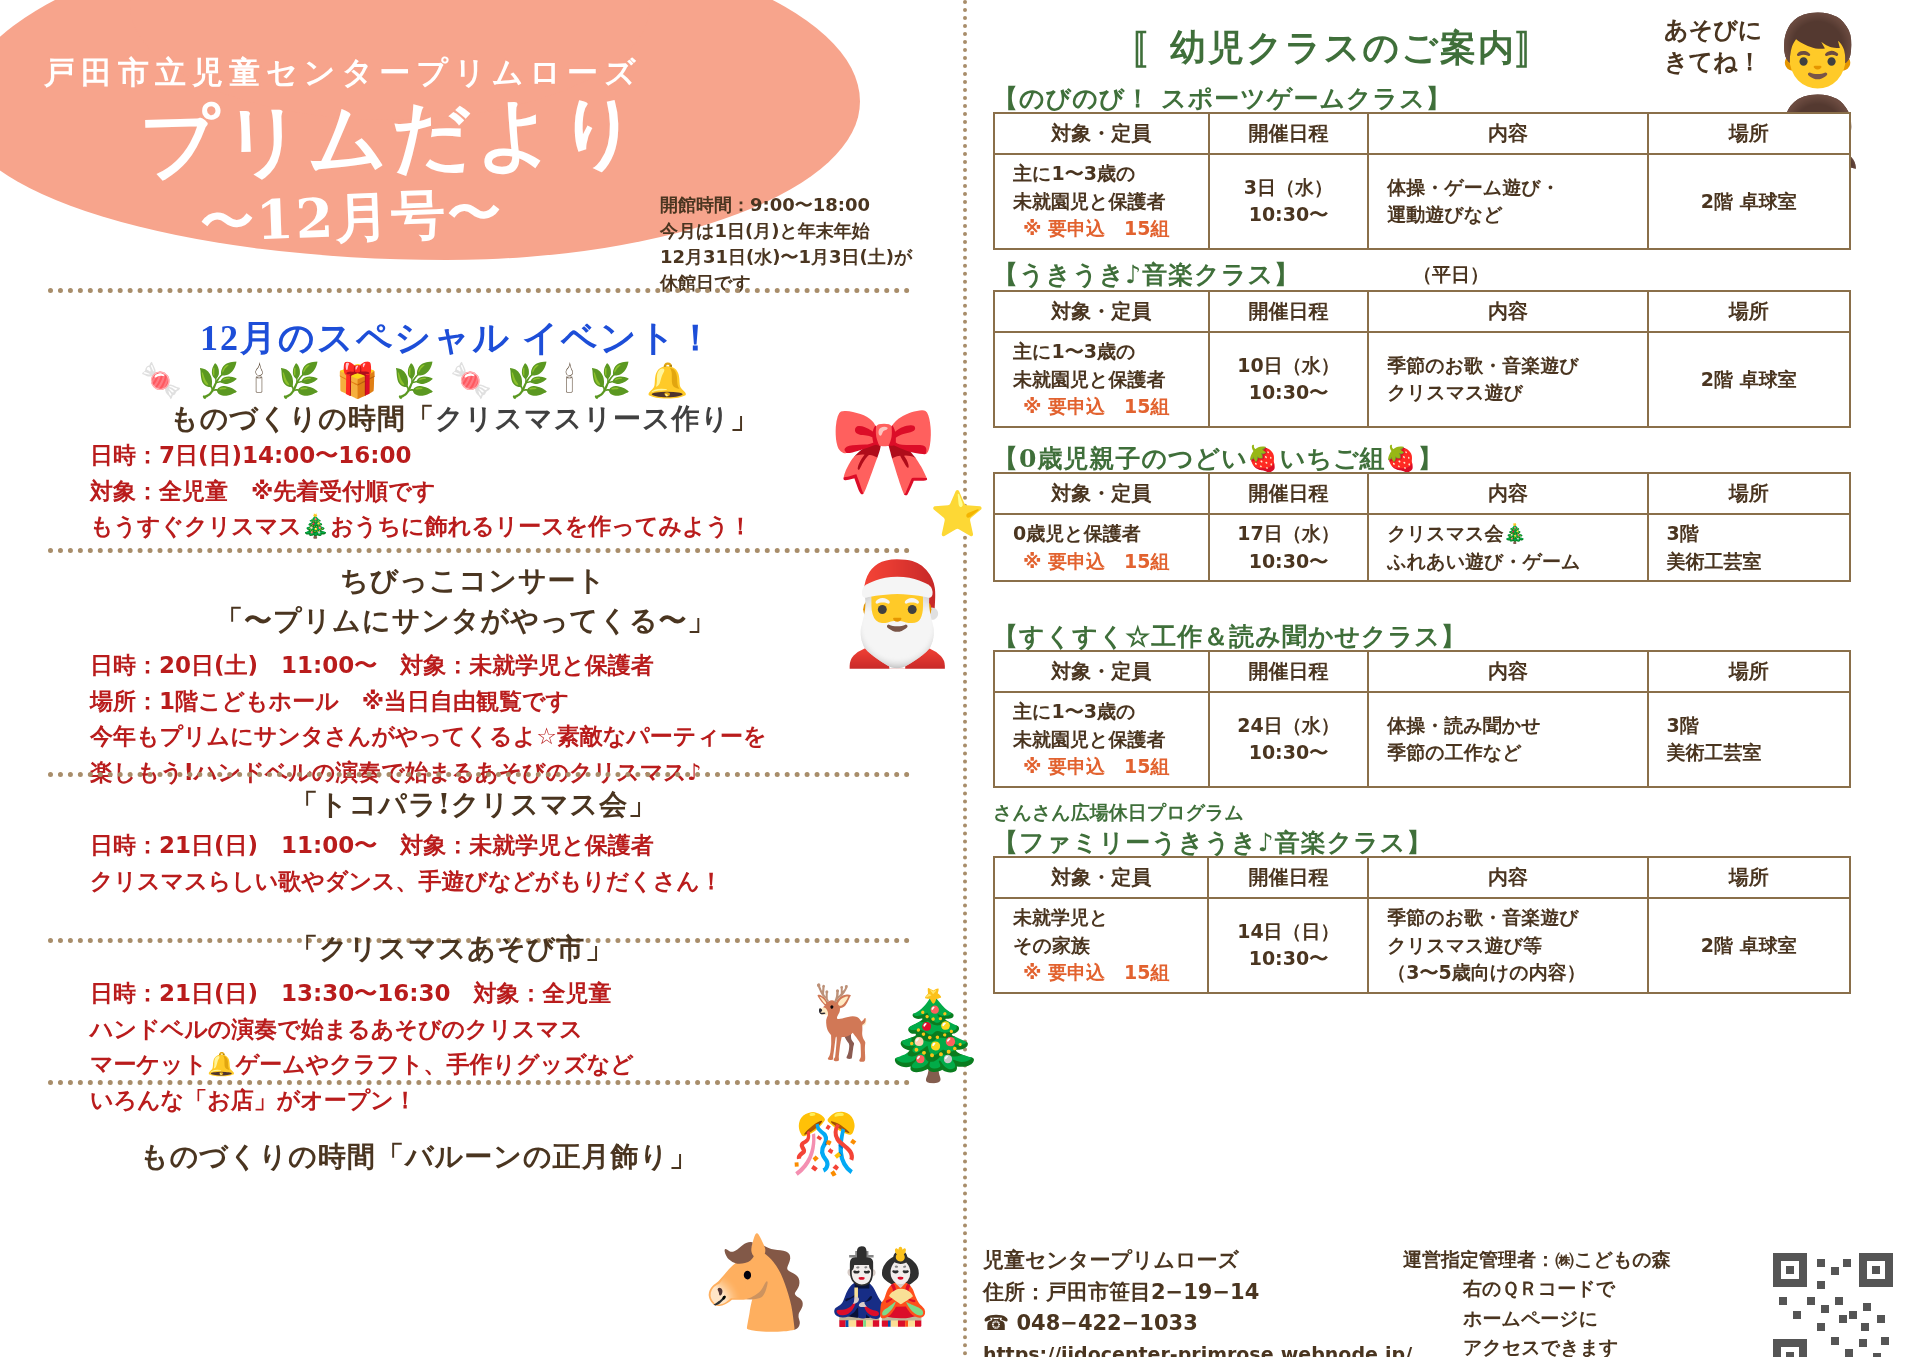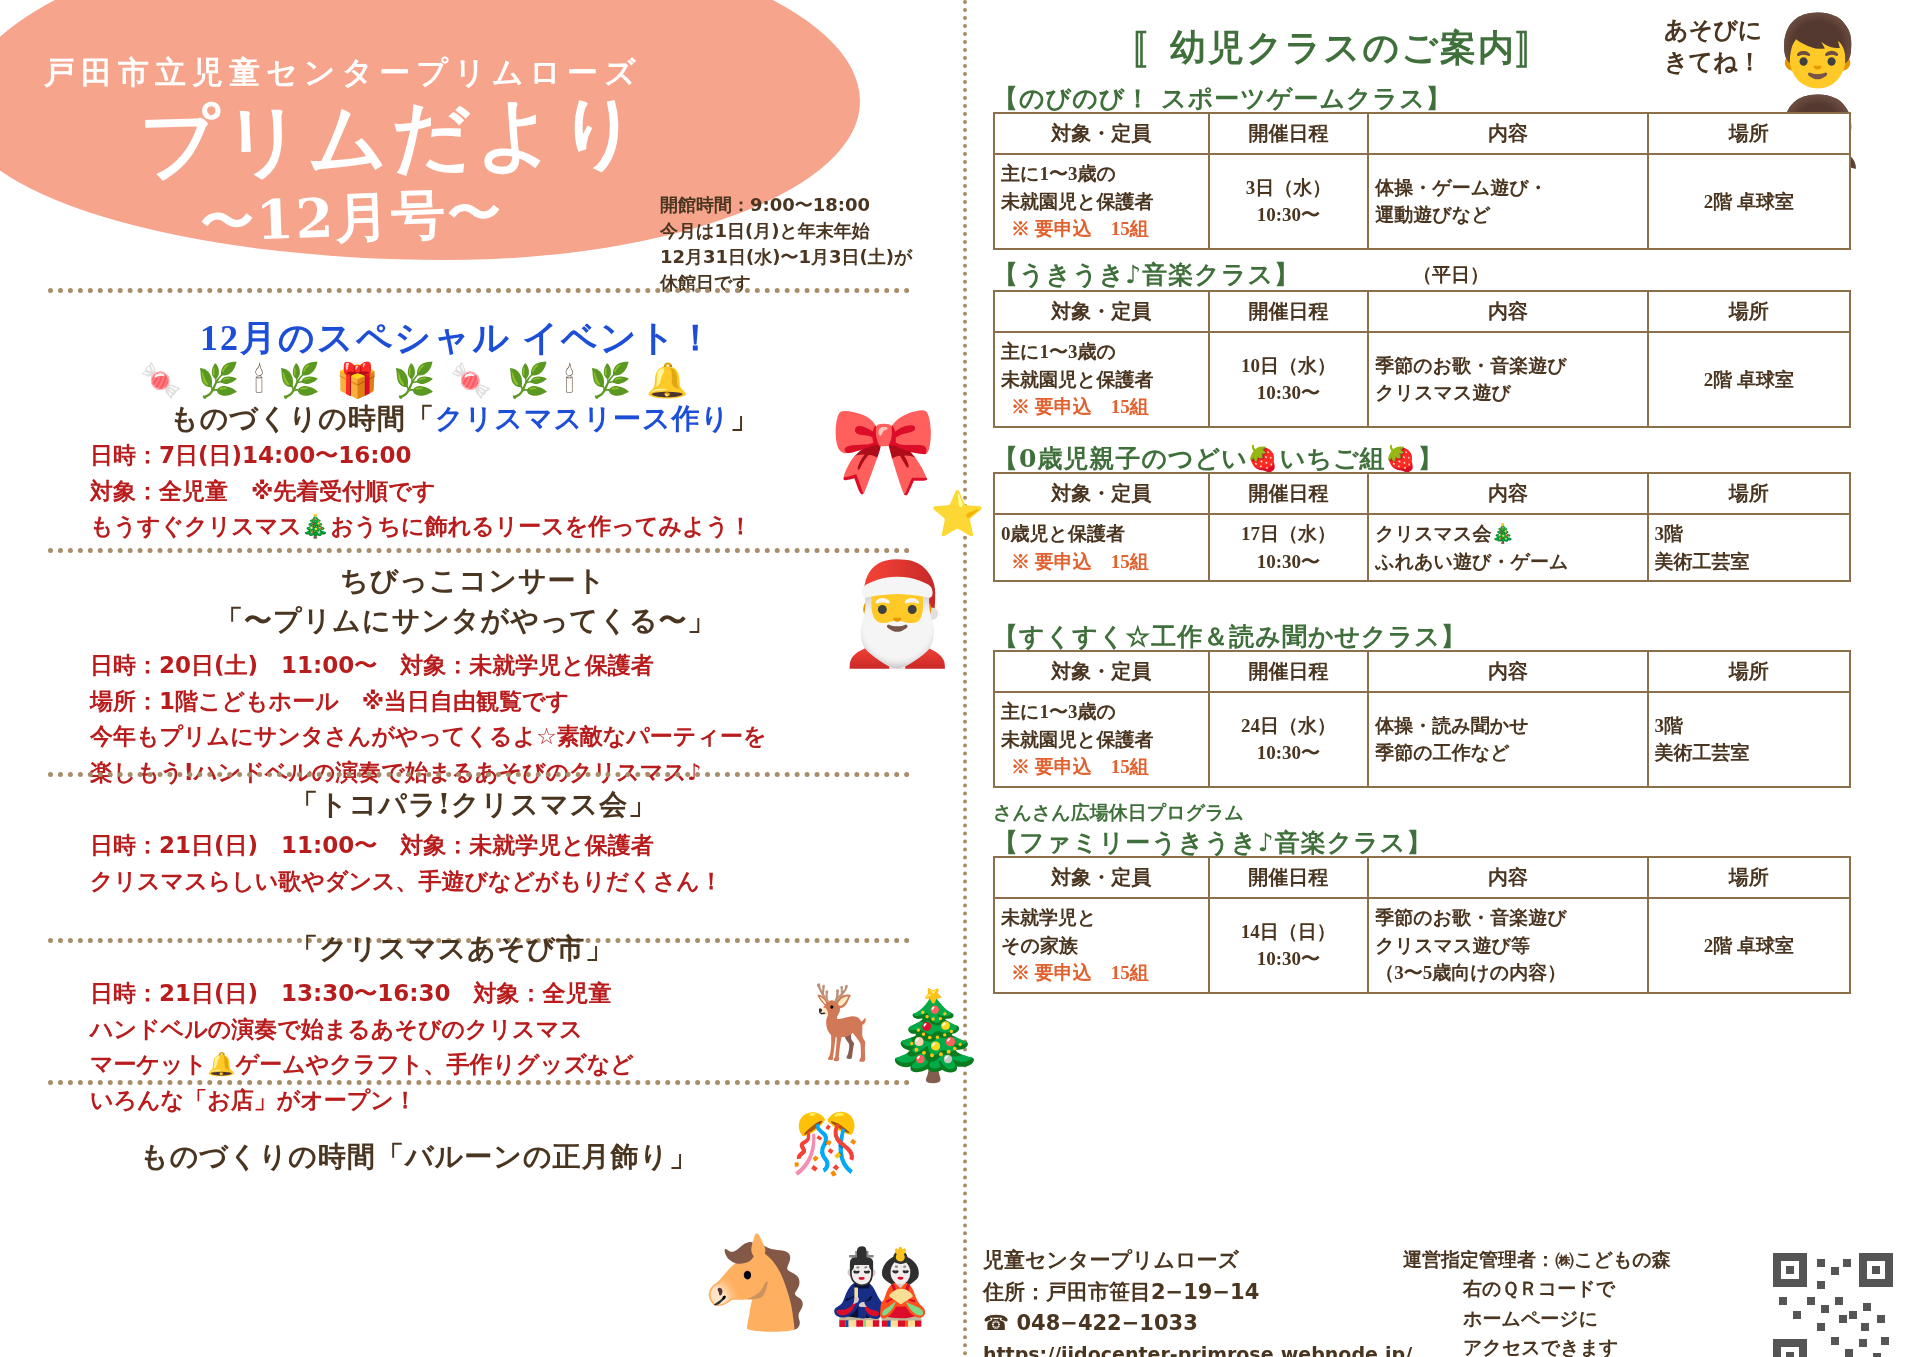--- a/index.html
+++ b/index.html
@@ -68,21 +68,21 @@
     position:absolute;left:140px;top:352px;width:700px;height:56px;
     font-size:34px;letter-spacing:2px;line-height:56px;white-space:nowrap;
     overflow:hidden;
   }
 
   .ev{position:absolute;}
   .ev-title{
     font-size:28px;font-weight:bold;color:#4a3520;letter-spacing:1px;
     font-family:"DejaVu Serif","Liberation Serif",serif;
   }
-  .ev-title .hl{color:#1d4ed8;text-align:center;}
+  .ev-title .hl{color:#404040;text-align:center;}
   .ev-line{
     font-size:23px;font-weight:bold;line-height:1.55;color:#b91c1c;
     white-space:nowrap;
   }
 
   
   .right{position:absolute;left:963px;top:0;width:957px;height:1357px;}
 
   .r-title{
     position:absolute;left:60px;top:24px;width:640px;text-align:center;
@@ -106,21 +106,21 @@
     position:absolute;font-size:19px;font-weight:bold;color:#4a3520;
   }
 
   table.cls{
     position:absolute;border-collapse:collapse;width:858px;
     background:#fff;
   }
   table.cls th, table.cls td{
     border:2px solid #8a6f4a;
     font-size:19px;font-weight:bold;color:#4a3520;
-    padding:5px 6px;vertical-align:middle;line-height:1.45;font-family:Liberation Serif, serif;
+    padding:5px 18px;vertical-align:middle;line-height:1.45;
   }
   table.cls th{text-align:center;font-size:20px;}
   table.cls td.c{text-align:center;}
   table.cls td.l{text-align:left;}
   .req{color:#e2622f;margin-left:10px;}
   col.c1{width:215px;}
   col.c2{width:160px;}
   col.c3{width:280px;}
   col.c4{width:203px;}
 

